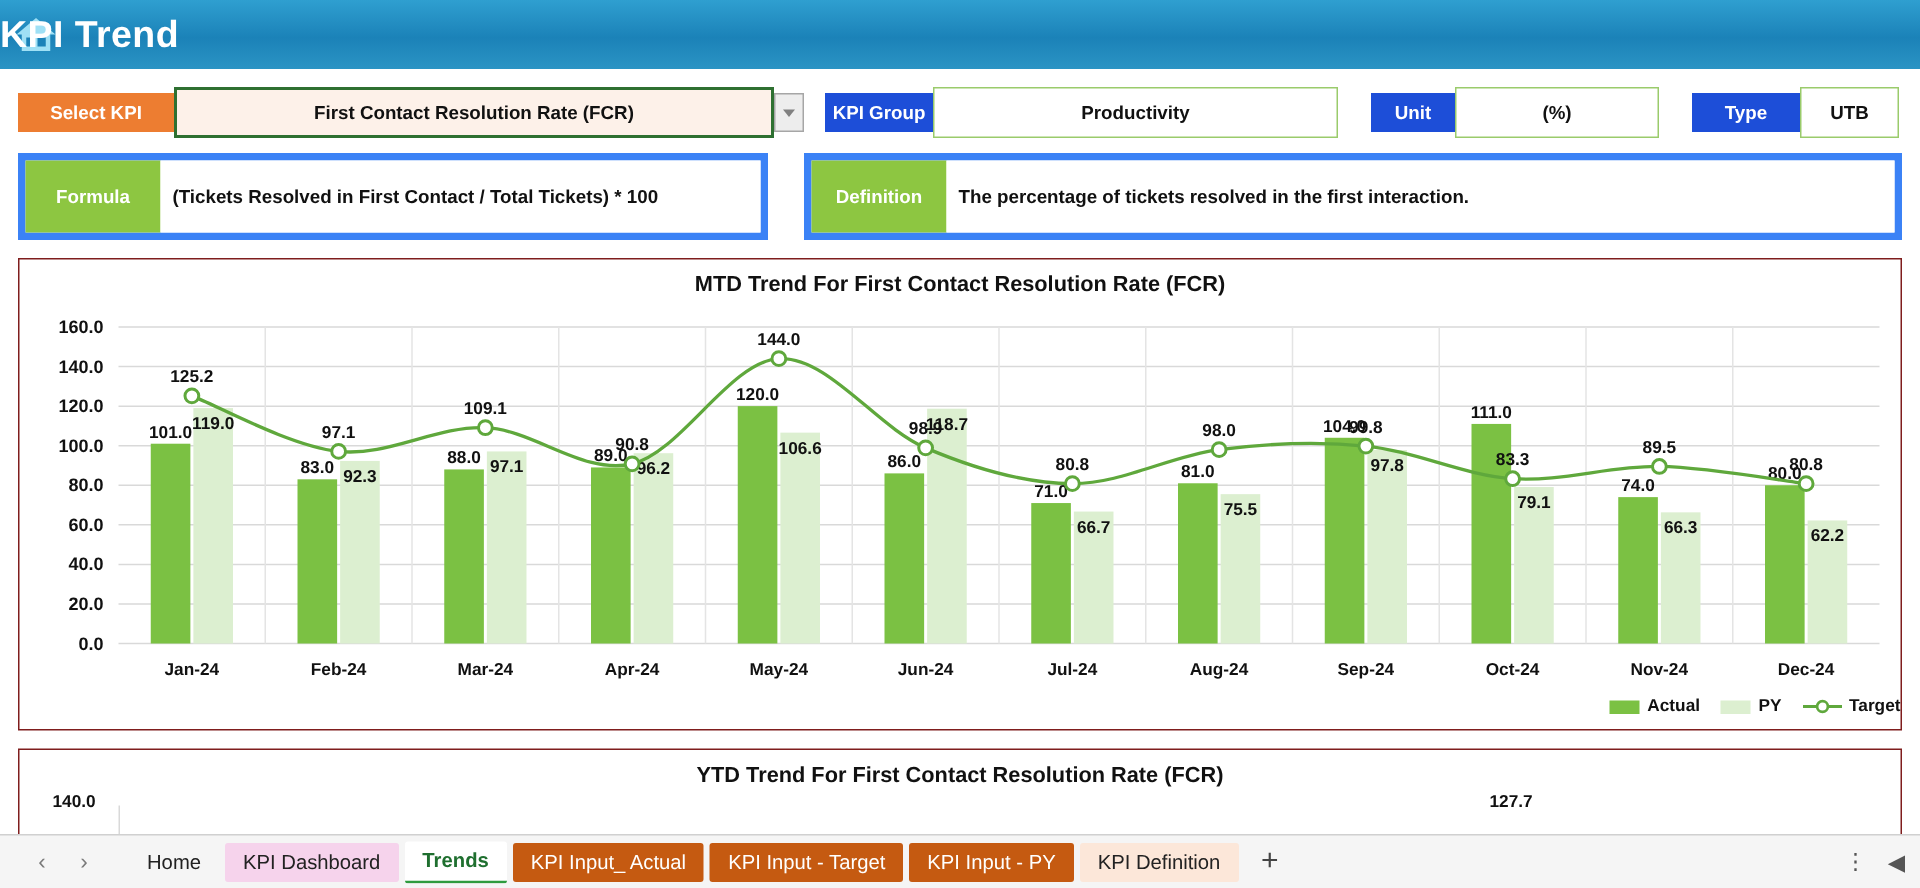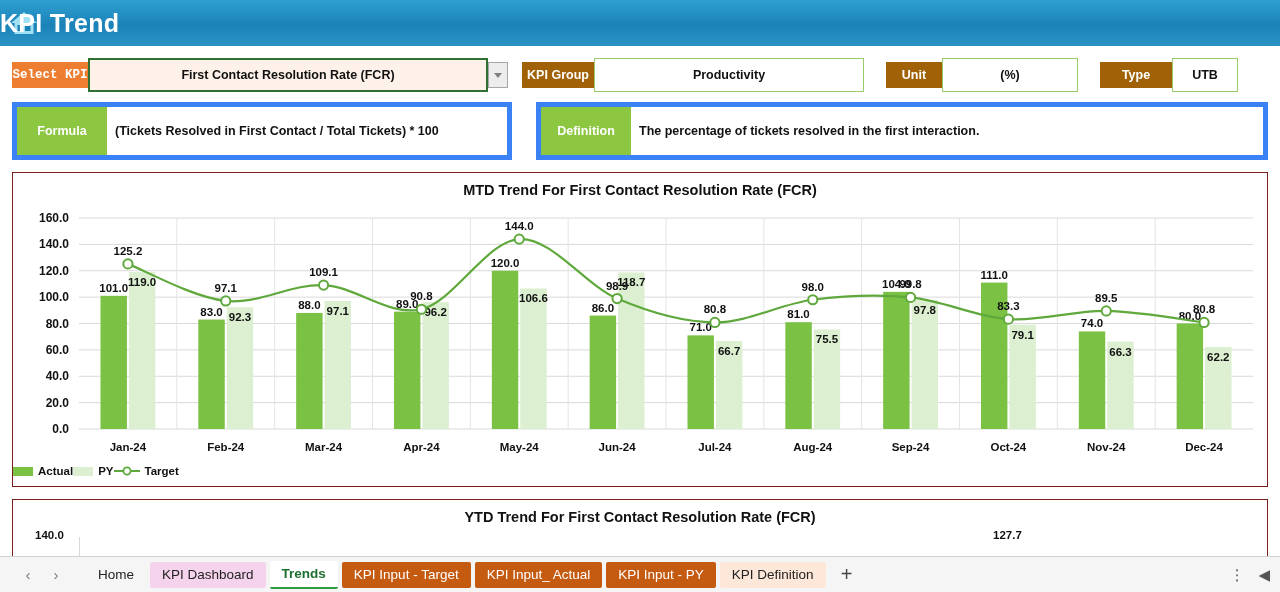--- a/index.html
+++ b/index.html
@@ -28,21 +28,21 @@
   
   .selrow {
     display:flex; align-items:center; height:30px;
     margin:14px 12px 0 12px; gap:0;
   }
   .lbl {
     height:26px; display:flex; align-items:center; justify-content:center;
     color:#ffffff; font-size:12.5px; font-weight:bold;
   }
   .lbl.orange { background:#ED7D31; }
-  .lbl.green  { background:#a16207;text-align:center; }
+  .lbl.green  { background:#1d4ed8;text-align:center; }
   .val {
     height:34px; display:flex; align-items:center; justify-content:center;
     font-size:12.5px; font-weight:bold; color:#111;
     background:#ffffff; border:1px solid #9ACB6B;
   }
   .val.cream { background:#FDF1E9; border:2px solid #2E7031; }
 
   .kpi-wrap { display:flex; align-items:center; position:relative; }
   .dropdown-arrow {
     width:20px; height:26px; background:#EDEDED;
@@ -86,22 +86,22 @@
   .plot svg { display:block; }
   .xaxis {
     display:flex; margin-left:66px; margin-right:14px; margin-top:2px;
   }
   .xaxis span {
     flex:1; text-align:center; font-size:11.5px;
     font-weight:bold; color:#111;
   }
 
   .legend {
-    display:flex; justify-content:flex-start; align-items:center;
-    gap:0; margin-top:12px;
+    display:flex; justify-content:flex-end; align-items:center;
+    gap:14px; margin-top:12px;
   }
   .legend div { display:flex; align-items:center; gap:5px;
     font-size:11.5px; font-weight:bold; color:#111; }
   .sw { width:20px; height:9px; display:inline-block; }
   .sw.actual { background:#7BC143; }
   .sw.py { background:#DCEFD0; }
 
   
   .tabbar {
     position:absolute; left:0; bottom:0; width:1280px; height:36px;
@@ -145,21 +145,21 @@
       <rect x="8.5" y="16" width="5.5" height="6" fill="#1b82b8"></rect>
       <rect x="16" y="16" width="5.5" height="6" fill="#1b82b8"></rect>
     </svg>
   </div>
   <div class="title-text">KPI Trend</div>
 </div>
 
 <div class="selrow">
 
   <div class="kpi-wrap">
-    <div class="lbl orange" style="width:76px;font-family:Liberation Mono, monospace;">Select KPI</div>
+    <div class="lbl orange" style="width:104px;">Select KPI</div>
     <div class="val cream" style="width:400px;">First Contact Resolution Rate (FCR)</div>
     <div class="dropdown-arrow">
       <i></i>
     </div>
   </div>
 
   <div class="spacer-sm"></div>
 
   <div class="kpi-wrap">
     <div class="lbl green" style="width:72px;">KPI Group</div>
@@ -342,22 +342,22 @@
   </div>
 </div>
 
 <div class="tabbar">
   <div class="navarrow">‹</div>
   <div class="navarrow">›</div>
   <div id="tablist" style="display:flex;align-items:center;margin-left:16px;">
       <div class="tab plain">Home</div>
       <div class="tab pink">KPI Dashboard</div>
       <div class="tab active">Trends</div>
+      <div class="tab orange">KPI Input_ Actual</div>
       <div class="tab orange">KPI Input - Target</div>
-      <div class="tab orange">KPI Input_ Actual</div>
       <div class="tab orange">KPI Input - PY</div>
       <div class="tab peach">KPI Definition</div>
     </div>
   <div class="addtab">+</div>
   <div class="tabmenu">
     <span class="vdots">⋮</span>
     <span>◀</span>
   </div>
 </div>
 

